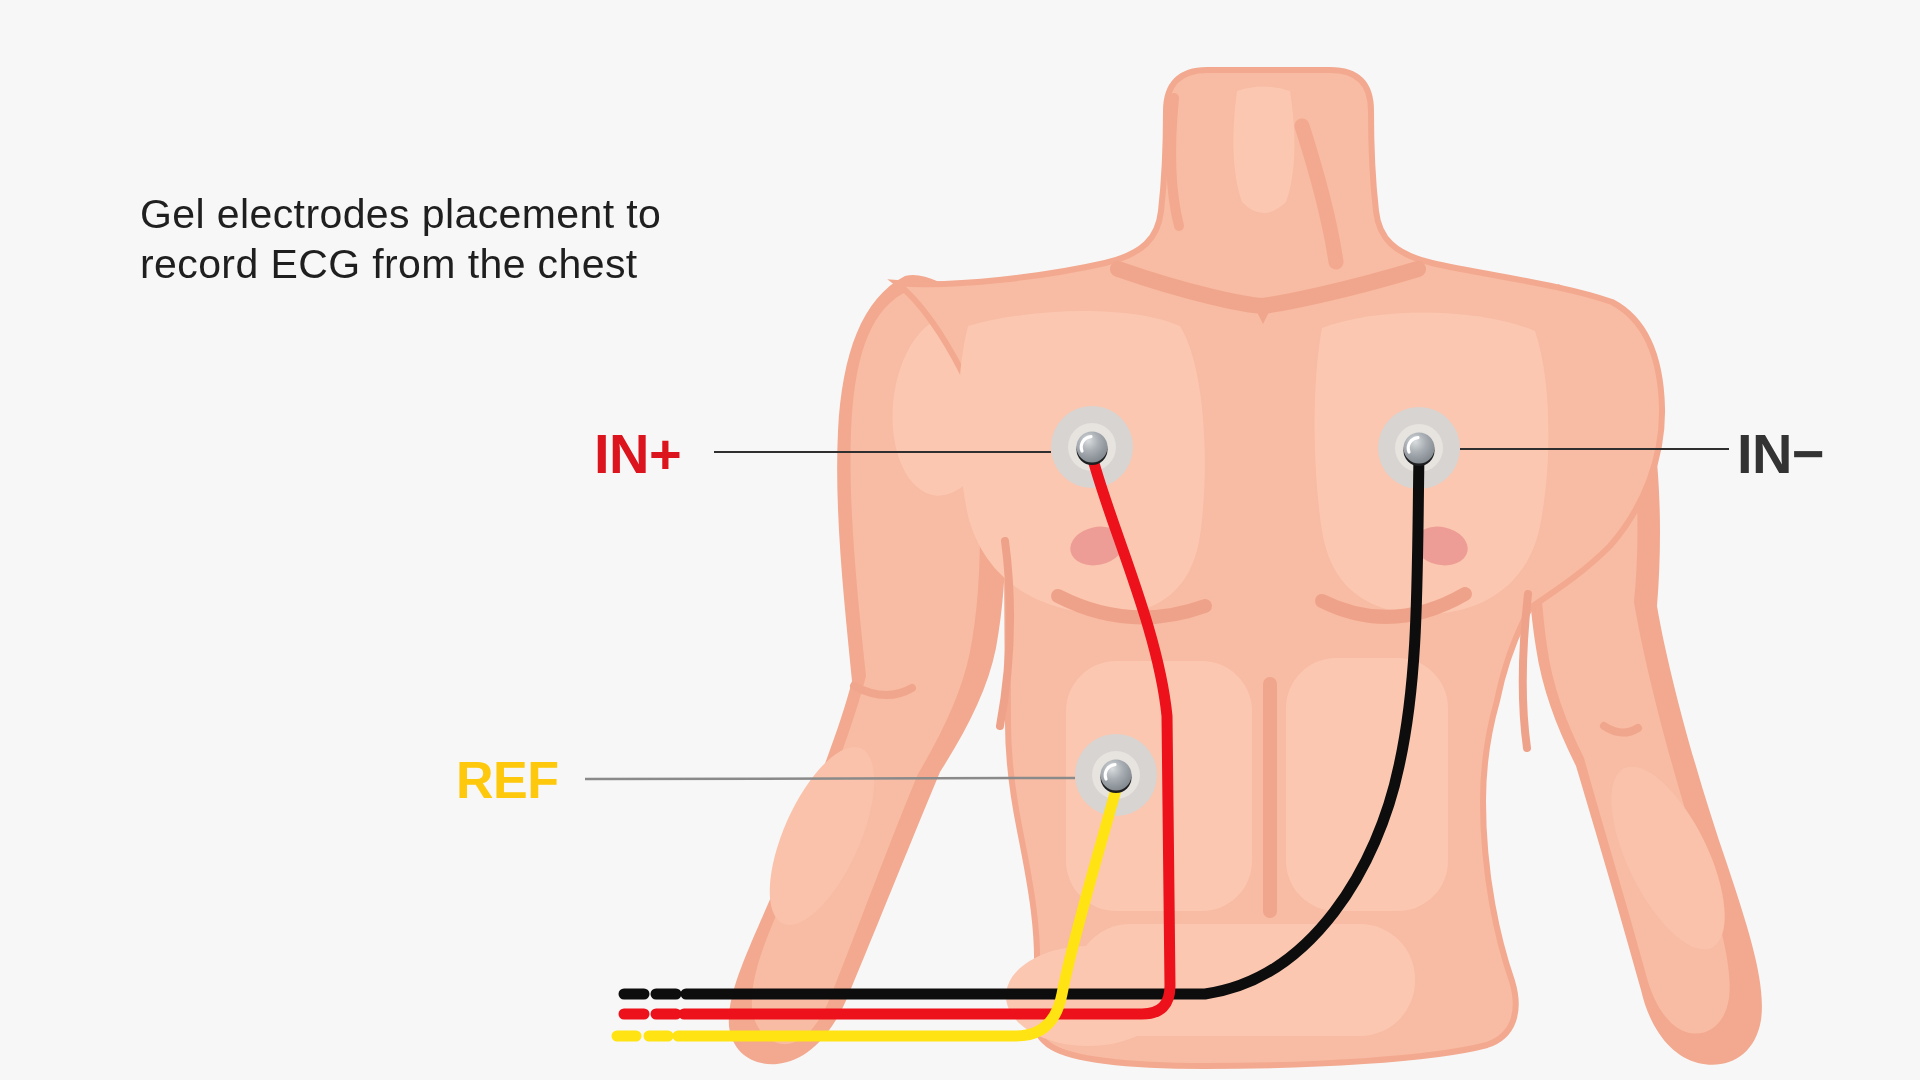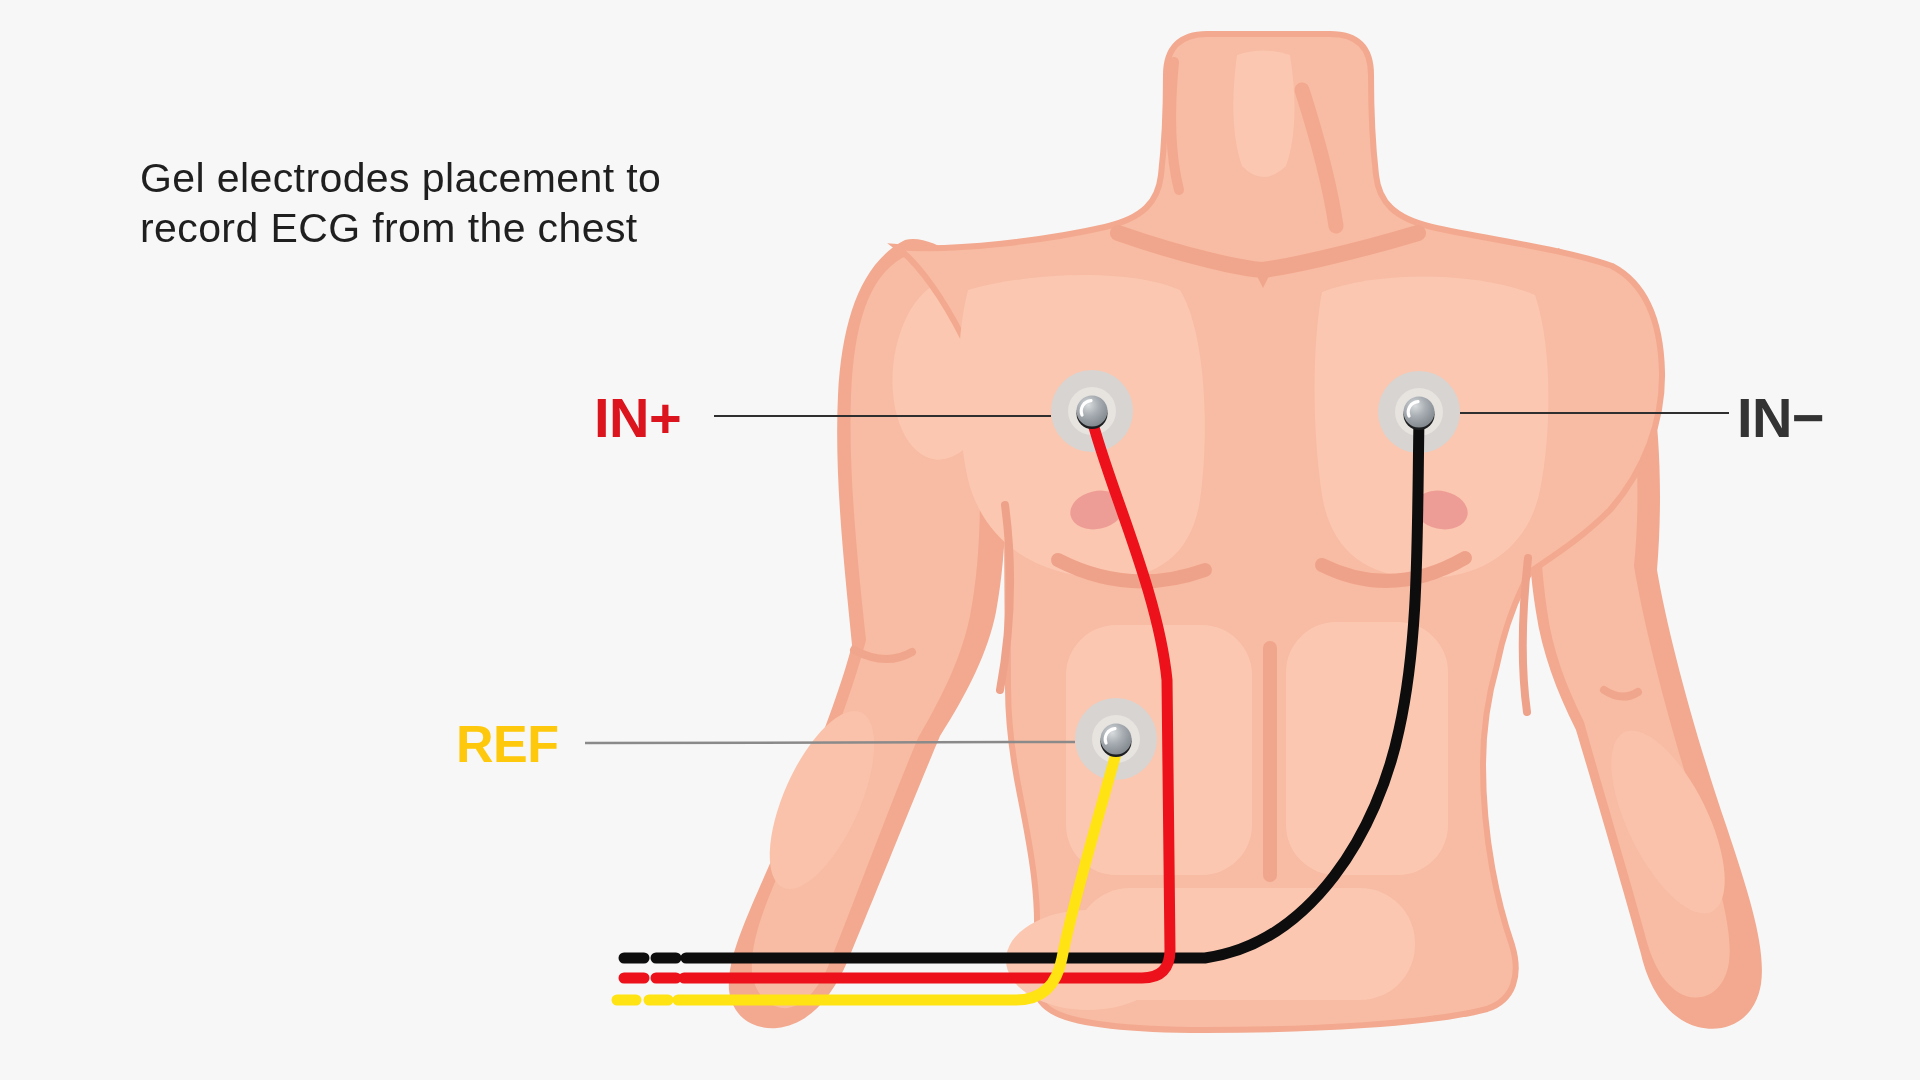--- a/index.html
+++ b/index.html
@@ -2,21 +2,21 @@
 <html><head>
 <meta charset="utf-8">
 <style>
   html,body{margin:0;padding:0;}
   body{
     width:1920px;height:1080px;
     background:#f7f7f7;
     font-family:"Liberation Sans", sans-serif;
     overflow:hidden;
   }
-  .stage{position:relative;width:1920px;height:944px;}
+  .stage{position:relative;width:1920px;height:944px;margin-top:36px;}
   svg{display:block;position:absolute;left:0;top:0;}
   .title-text{
     font-family:"Liberation Sans", sans-serif;
     font-size:41px;
     font-weight:500;
     letter-spacing:0.4px;
     fill:#1f1f1f;
   }
   .lead-label{
     font-family:"Liberation Sans", sans-serif;

